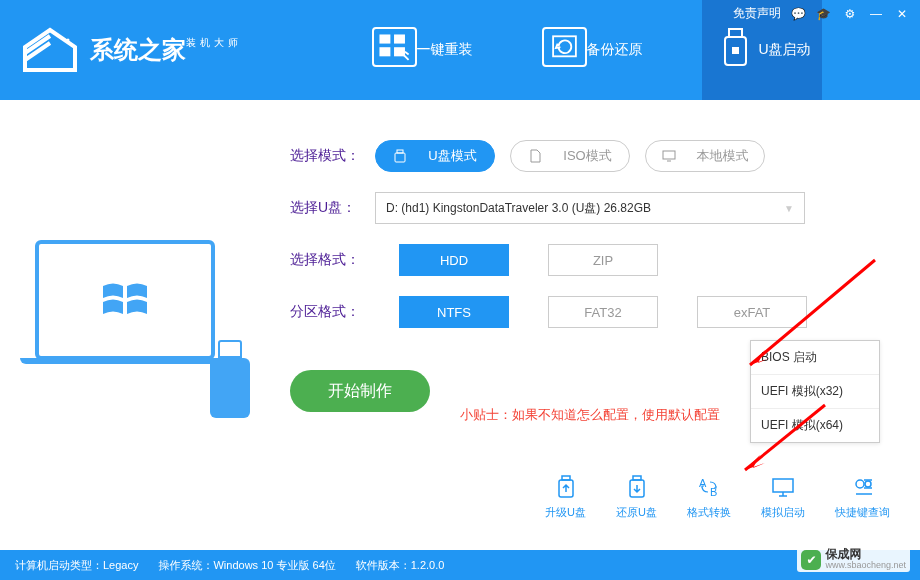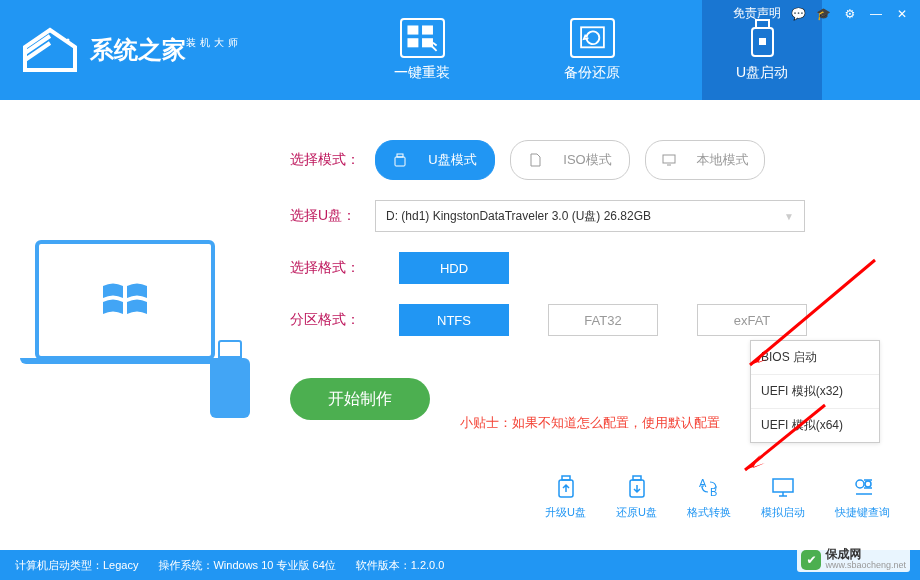--- a/index.html
+++ b/index.html
@@ -6,44 +6,44 @@
 body { width: 920px; height: 580px; background: #fff; position: relative; overflow: hidden; }
 
 .header { height: 100px; background: #2196f3; display: flex; align-items: center; padding: 0 20px; position: relative; }
 .logo { display: flex; align-items: center; color: #fff; }
 .logo-icon { width: 60px; height: 50px; position: relative; margin-right: 10px; }
 .logo-text { display: flex; flex-direction: row; }
 .logo-title { font-size: 24px; font-weight: bold; }
 .logo-sub { font-size: 10px; letter-spacing: 4px; margin-top: 2px; }
 
 .header-tabs { display: flex; margin-left: 120px; gap: 50px; align-items: stretch; height: 100%; }
-.header-tab { display: flex; flex-direction: column; align-items: center; justify-content: center; color: #fff; width: 120px; cursor: pointer; }
+.header-tab { display: flex; flex-direction: row; align-items: center; justify-content: center; color: #fff; width: 120px; cursor: pointer; }
 .header-tab.active { background: #1976d2; }
 .header-tab-icon { width: 45px; height: 40px; margin-bottom: 6px; border: 2px solid #fff; border-radius: 4px; position: relative; }
 .header-tab-label { font-size: 14px; }
 
 .top-links { position: absolute; top: 5px; right: 10px; display: flex; gap: 10px; align-items: center; color: #fff; font-size: 12px; }
 .top-links span, .top-links div { cursor: pointer; }
 .win-btn { width: 16px; height: 16px; display: flex; align-items: center; justify-content: center; }
 
 .main { display: flex; height: 440px; }
 .left-panel { width: 270px; display: flex; align-items: center; justify-content: center; }
 .laptop-illus { width: 200px; height: 160px; position: relative; }
 .laptop-screen { width: 180px; height: 120px; border: 4px solid #42a5f5; border-radius: 6px; background: #fff; display: flex; align-items: center; justify-content: center; }
 .laptop-base { width: 210px; height: 6px; background: #42a5f5; border-radius: 0 0 8px 8px; margin: 0 auto; margin-top: -2px; margin-left: -15px; }
 .win-flag { width: 50px; height: 45px; }
 .usb-illus { position: absolute; right: -15px; bottom: -20px; width: 40px; height: 80px; }
 .usb-cap { width: 24px; height: 18px; background: #fff; border: 2px solid #42a5f5; margin: 0 auto; border-radius: 3px 3px 0 0; }
 .usb-body { width: 40px; height: 60px; background: #42a5f5; border-radius: 6px; }
 
 .right-panel { flex: 1; padding: 40px 30px 20px 20px; position: relative; }
 .form-row { display: flex; align-items: center; margin-bottom: 20px; }
-.form-label { width: 85px; color: #be185d; font-size: 14px; }
+.form-label { width: 85px; color: #4c1d95; font-size: 14px; }
 .mode-btns { display: flex; gap: 15px; }
-.mode-btn { width: 120px; height: 40px; border-radius: 18px; border: 1px solid #ccc; background: #fff; color: #999; font-size: 13px; display: flex; align-items: center; justify-content: center; gap: 21px; cursor: pointer; }
+.mode-btn { width: 120px; height: 32px; border-radius: 18px; border: 1px solid #ccc; background: #fff; color: #999; font-size: 13px; display: flex; align-items: center; justify-content: center; gap: 21px; cursor: pointer; }
 .mode-btn.active { background: #2196f3; color: #fff; border-color: #2196f3; }
 .mode-icon { width: 14px; height: 14px; }
 
 .select-box { width: 430px; height: 32px; border: 1px solid #ccc; display: flex; align-items: center; padding: 0 10px; font-size: 12px; color: #333; justify-content: space-between; cursor: pointer; font-family: monospace; }
 .select-arrow { color: #ccc; font-size: 10px; }
 
 .fmt-btns { display: flex; gap: 15px; }
 .fmt-btn { width: 110px; height: 32px; border: 1px solid #ccc; background: #fff; color: #999; font-size: 13px; display: flex; align-items: center; justify-content: center; cursor: pointer; margin-left: 24px; }
 .fmt-btn.active { background: #2196f3; color: #fff; border-color: #2196f3; }
 
@@ -174,20 +174,21 @@
       <div class="select-box">
         <span>D: (hd1) KingstonDataTraveler 3.0 (U盘) 26.82GB</span>
         <span class="select-arrow">▼</span>
       </div>
     </div>
 
     <div class="form-row">
       <div class="form-label">选择格式：</div>
       <div class="fmt-btns">
         <div class="fmt-btn active">HDD</div>
+        <div class="fmt-btn">ZIP</div>
       </div>
     </div>
 
     <div class="form-row">
       <div class="form-label">分区格式：</div>
       <div class="fmt-btns">
         <div class="fmt-btn active">NTFS</div>
         <div class="fmt-btn">FAT32</div>
         <div class="fmt-btn">exFAT</div>
       </div>

